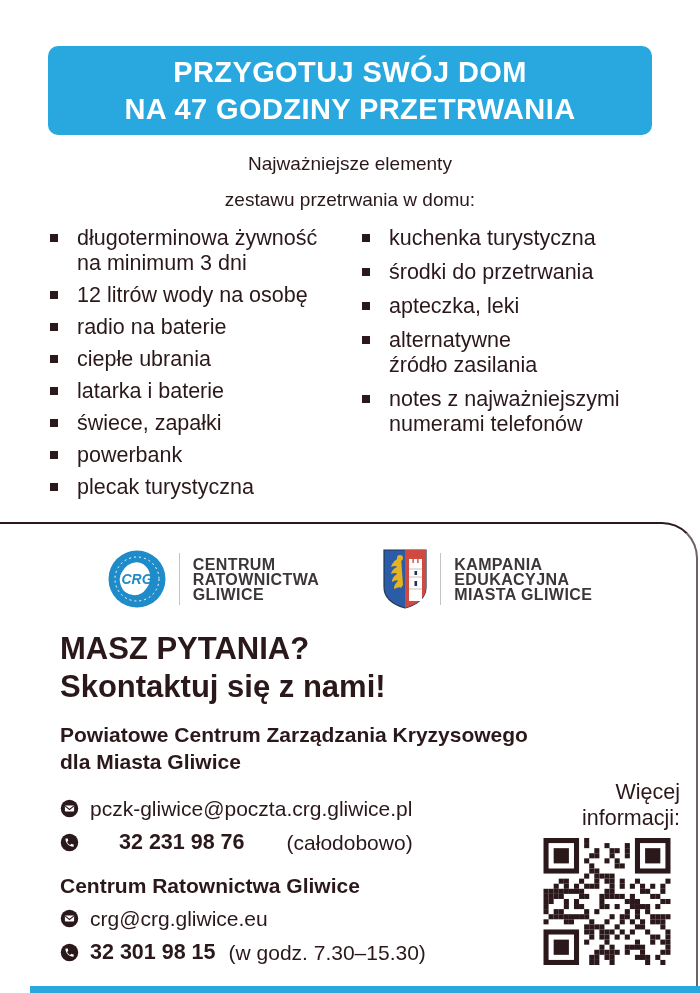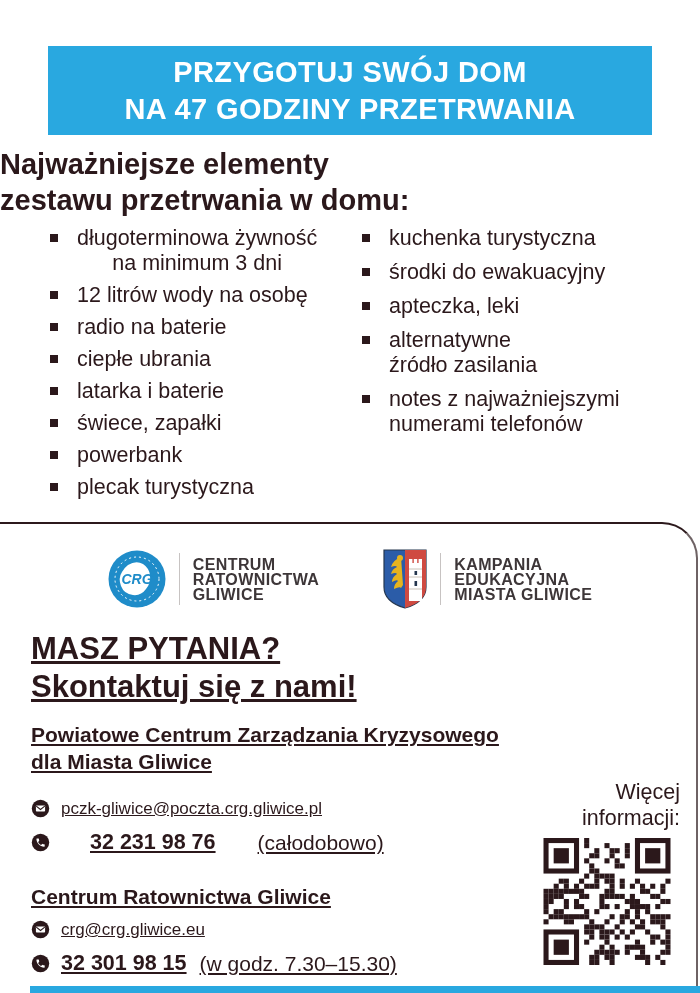--- a/index.html
+++ b/index.html
@@ -12,39 +12,41 @@
     color:#2b181b;
   }
   .multiline{white-space:pre-line;}
 
   
   .banner{
     position:absolute;left:48px;top:46px;width:604px;height:89px;
     background:#29a8e0;
     display:flex;flex-direction:column;justify-content:center;align-items:center;
     text-align:center;
+    border-radius:10px;
   }
   .banner-line{
     color:#ffffff;font-size:29px;line-height:37px;font-weight:800;letter-spacing:.4px;
   }
 
   
   .title{
     position:absolute;left:0;top:146px;width:100%;
-    font-size:29px;line-height:36px;font-weight:700;
+    text-align:center;
+    font-size:19px;line-height:36px;font-weight:400;
     margin:0;
   }
 
   
   .columns{
     position:absolute;left:48px;top:226px;width:614px;
     display:flex;
   }
   .col{list-style:none;margin:0;padding:0;}
-  .col-left{width:312px;text-align:center;}
+  .col-left{width:312px;}
   .col-right{flex:1;}
   .col li{
     display:flex;align-items:flex-start;
     font-size:21.5px;line-height:25px;
   }
   .col-left li{margin-bottom:7px;}
   .col-right li{margin-bottom:9px;}
   .bullet{
     flex:0 0 auto;
     width:8px;height:8px;background:#2b181b;
@@ -66,32 +68,32 @@
     display:flex;justify-content:center;align-items:center;gap:64px;
   }
   .logo-block{display:flex;align-items:center;gap:13px;}
   .vsep{width:1px;height:52px;background:#c7c3c2;}
   .logo-label{
     font-size:16px;line-height:15px;font-weight:700;
     letter-spacing:.4px;color:#3d3638;
   }
 
   
-  .contact-col{position:absolute;left:31px;top:630px;width:480px;text-decoration:underline;}
+  .contact-col{position:absolute;left:60px;top:630px;width:480px;}
   .contact-heading{
     margin:0 0 15px 0;
     font-size:31px;line-height:38px;font-weight:800;
   }
   .org{font-size:21px;line-height:27px;font-weight:700;margin-bottom:20px;}
   .org.second{margin-bottom:6px;}
-  .crow{display:flex;align-items:center;gap:11px;margin-bottom:7px;font-size:17px;line-height:27px;}
+  .crow{display:flex;align-items:center;gap:11px;margin-bottom:7px;font-size:21px;line-height:27px;}
   .crow.phone-row{font-size:21px;}
   .crow .num{font-weight:800;font-size:21.5px;}
   .crow .note{margin-left:2px;}
-  .gap-after{margin-bottom:27px;gap:40px;}
+  .gap-after{margin-bottom:16px;gap:40px;}
   .cicon{flex:0 0 auto;width:19px;height:19px;display:inline-flex;}
 
   
   .qr-block{
     position:absolute;left:534px;top:779px;width:146px;
     text-align:right;
   }
   .qr-label{font-size:21.5px;line-height:26px;}
   .qr-svg{margin-top:7px;width:130px;height:127px;display:block;margin-left:auto;margin-right:auto;}
 
@@ -149,21 +151,21 @@
           <span class="multiline">plecak turystyczna</span>
         </li>
     </ul>
     <ul class="col col-right">
       <li>
           <span class="bullet"></span>
           <span class="multiline">kuchenka turystyczna</span>
         </li>
       <li>
           <span class="bullet"></span>
-          <span class="multiline">środki do ewakuacyjny</span>
+          <span class="multiline">środki do przetrwania</span>
         </li>
       <li>
           <span class="bullet"></span>
           <span class="multiline">apteczka, leki</span>
         </li>
       <li>
           <span class="bullet"></span>
           <span class="multiline">alternatywne
 źródło zasilania</span>
         </li>

